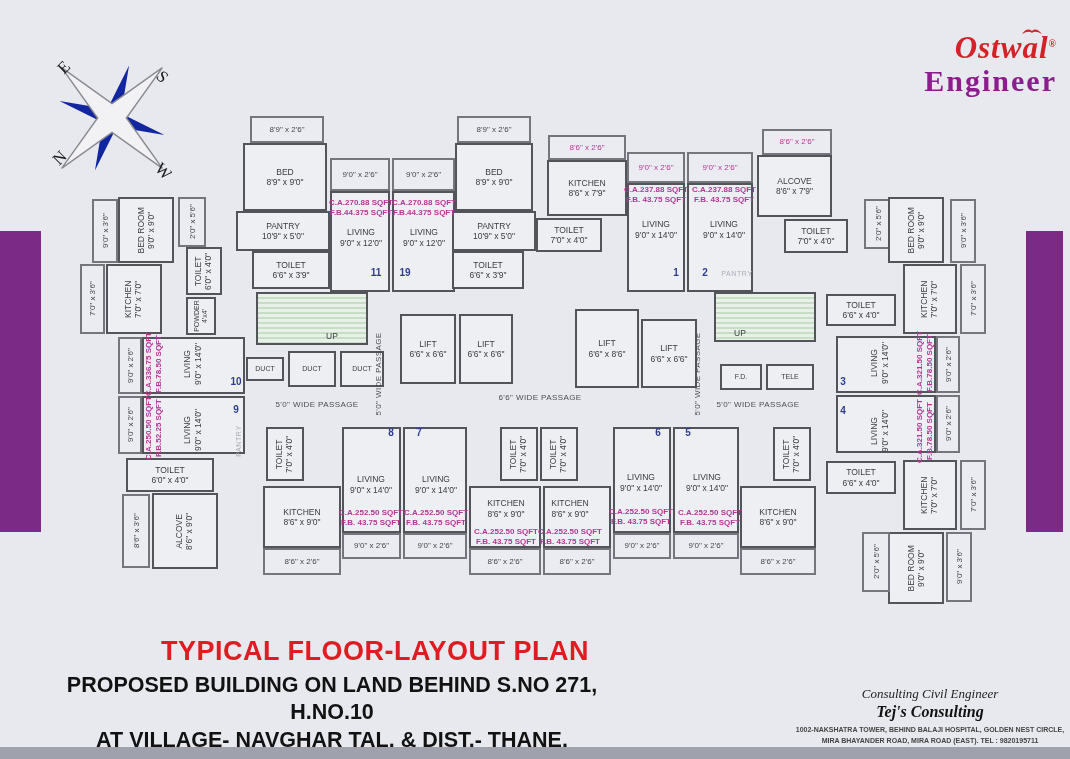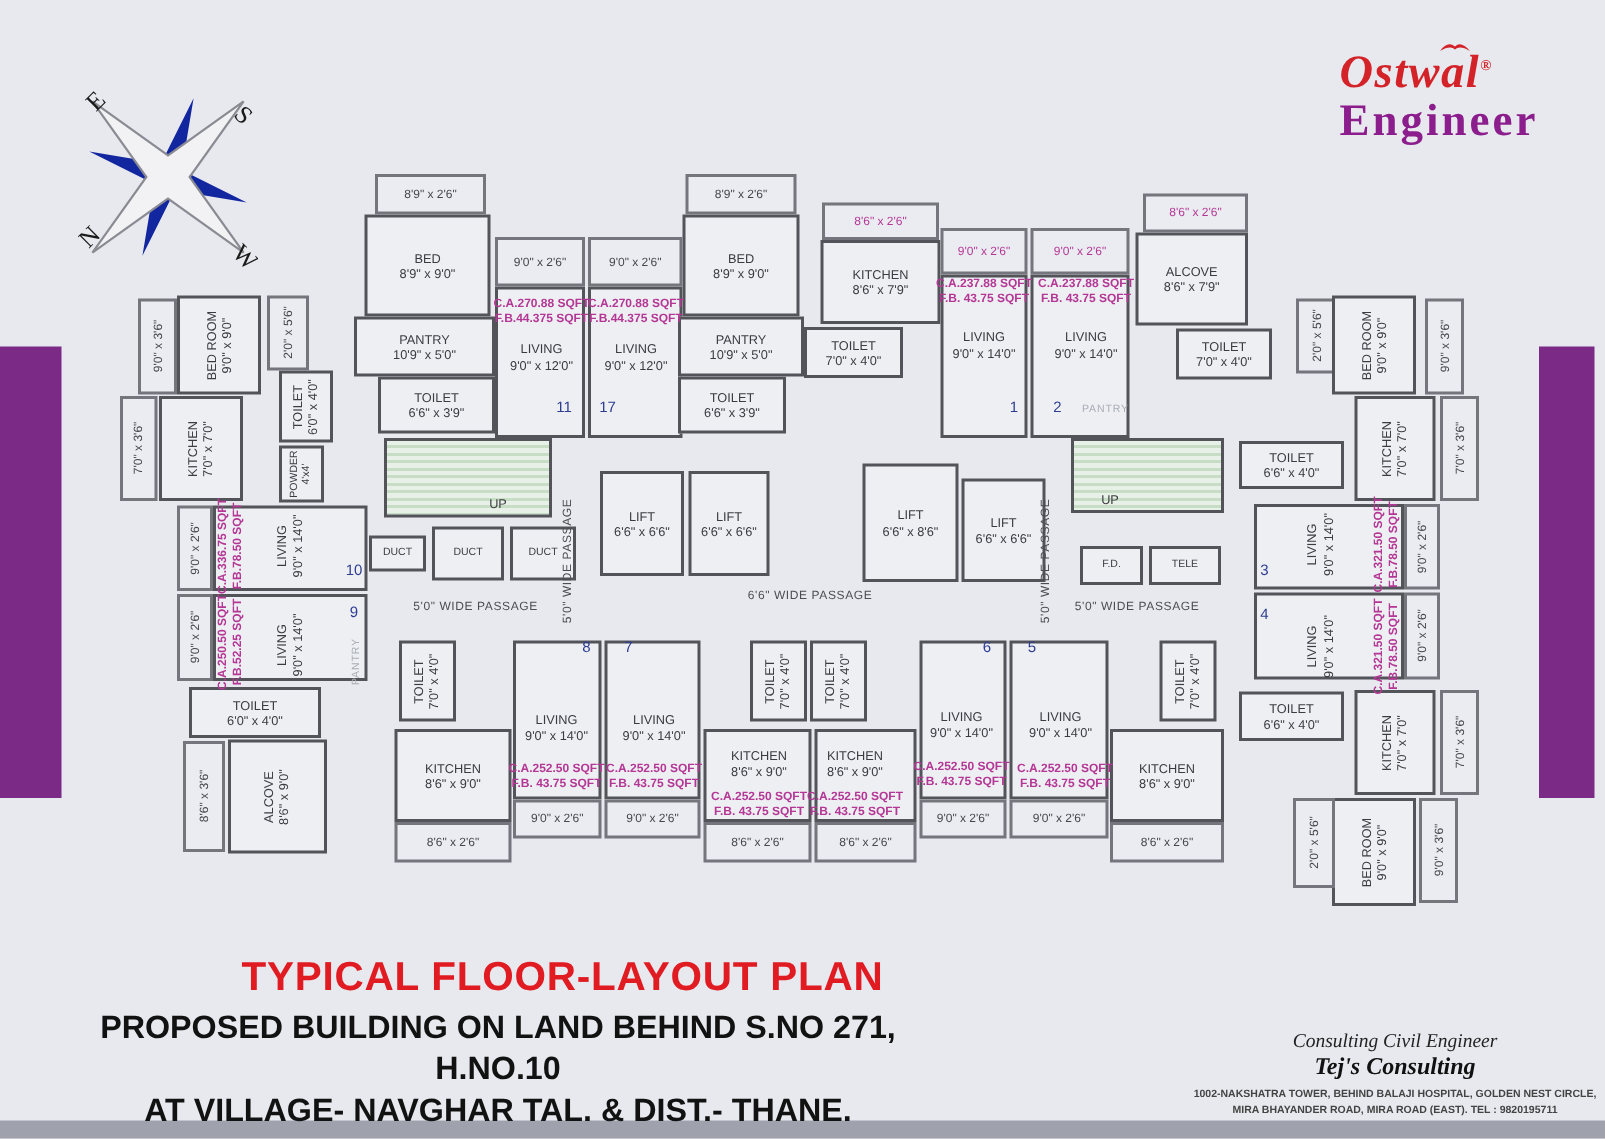--- a/index.html
+++ b/index.html
@@ -9,31 +9,31 @@
   
   .pi{position:absolute;box-sizing:border-box;z-index:1;}
   .pi.box{display:flex;align-items:center;justify-content:center;text-align:center;}
   .pi.float{transform:translate(-50%,-50%);white-space:nowrap;text-align:center;z-index:3;}
   .room{border:2.5px solid #53535a;background:#edeff3;color:#3b3b40;font-size:8.5px;line-height:1.22;}
   .balc{border:2px solid #75757d;background:#eaecf1;color:#46464b;font-size:8px;line-height:1.15;}
   .stair{border:2.5px solid #53535a;background:repeating-linear-gradient(180deg,#e8f1e7 0 3px,#c7ddc6 3px 5px);}
   .small{font-size:7px;line-height:1.15;}
   .roomlabel{font-size:8.5px;color:#3b3b40;line-height:1.25;}
   .area{font-size:8px;color:#b53795;line-height:1.3;font-weight:600;}
-  .unit{font-size:10px;color:#2e3d92;font-weight:normal;}
+  .unit{font-size:10px;color:#2e3d92;font-weight:bold;}
   .passage{font-size:8px;color:#4c4c52;letter-spacing:.4px;}
   .gray{font-size:7px;color:#a9adb5;letter-spacing:.6px;}
   .mag{color:#b53795;}
   .rot .lbl{display:inline-block;transform:rotate(-90deg);white-space:nowrap;}
   
   .sidebar{background:#7b2b86;width:41px;top:231px;height:301px;}
   #bar-left{left:0;}
   #bar-right{left:1026px;width:37px;}
   #bottom-strip{left:0;top:747px;width:1070px;height:12px;background:#9fa2ad;}
-  #brand{left:893px;top:30px;width:164px;text-align:left;}
+  #brand{left:893px;top:30px;width:164px;text-align:right;}
   #brand .ostwal{font-family:"Liberation Serif", serif;font-style:italic;font-weight:bold;
      font-size:31px;color:#d42328;letter-spacing:1px;position:relative;display:inline-block;}
   #brand .reg{font-size:10px;color:#d42328;vertical-align:super;font-style:normal;}
   #brand .horizon{font-family:"Liberation Serif", serif;font-weight:bold;font-size:30px;
      color:#8c1d8c;letter-spacing:2px;margin-top:-2px;}
   #brand .bird{position:absolute;top:-4px;right:14px;}
   #compass{left:52px;top:58px;}
   #title-red{left:95px;top:636px;width:560px;text-align:center;font-size:27px;font-weight:bold;
      color:#e11b22;letter-spacing:.5px;}
   #subtitle{left:28px;top:672px;width:608px;text-align:center;font-size:21.5px;font-weight:bold;
@@ -90,21 +90,21 @@
     <div class="pi room box" style="left: 330px; top: 191px; width: 60px; height: 101px;"></div>
     <div class="pi area float" style="left: 361px; top: 208px;"><span class="lbl">C.A.270.88 SQFT<br>F.B.44.375 SQFT</span></div>
     <div class="pi roomlabel float" style="left: 361px; top: 238px;"><span class="lbl">LIVING<br>9'0" x 12'0"</span></div>
     <div class="pi unit float" style="left: 376px; top: 272px;"><span class="lbl">11</span></div>
     <div class="pi balc box" style="left: 392px; top: 158px; width: 63px; height: 33px;">
       <span class="lbl">9'0" x 2'6"</span>
     </div>
     <div class="pi room box" style="left: 392px; top: 191px; width: 63px; height: 101px;"></div>
     <div class="pi area float" style="left: 424px; top: 208px;"><span class="lbl">C.A.270.88 SQFT<br>F.B.44.375 SQFT</span></div>
     <div class="pi roomlabel float" style="left: 424px; top: 238px;"><span class="lbl">LIVING<br>9'0" x 12'0"</span></div>
-    <div class="pi unit float" style="left: 405px; top: 272px;"><span class="lbl">17</span></div>
+    <div class="pi unit float" style="left: 405px; top: 272px;"><span class="lbl">19</span></div>
     <div class="pi balc box" style="left: 457px; top: 116px; width: 74px; height: 27px;">
       <span class="lbl">8'9" x 2'6"</span>
     </div>
     <div class="pi room box" style="left: 455px; top: 143px; width: 78px; height: 68px;">
       <span class="lbl">BED<br>8'9" x 9'0"</span>
     </div>
     <div class="pi room box" style="left: 452px; top: 211px; width: 84px; height: 40px;">
       <span class="lbl">PANTRY<br>10'9" x 5'0"</span>
     </div>
     <div class="pi room box" style="left: 452px; top: 251px; width: 72px; height: 38px;">

